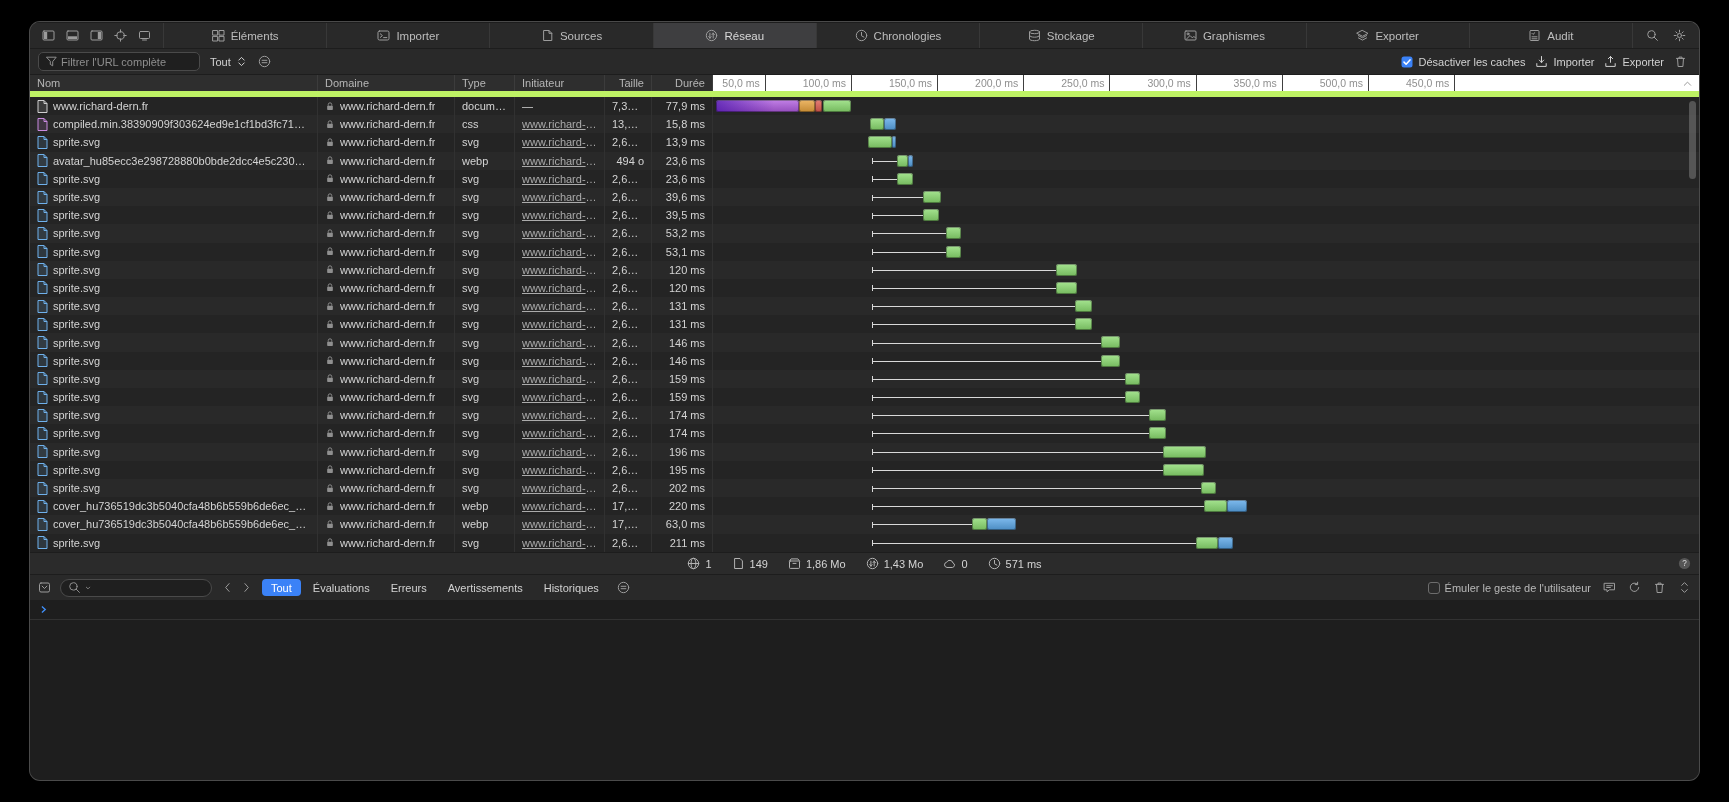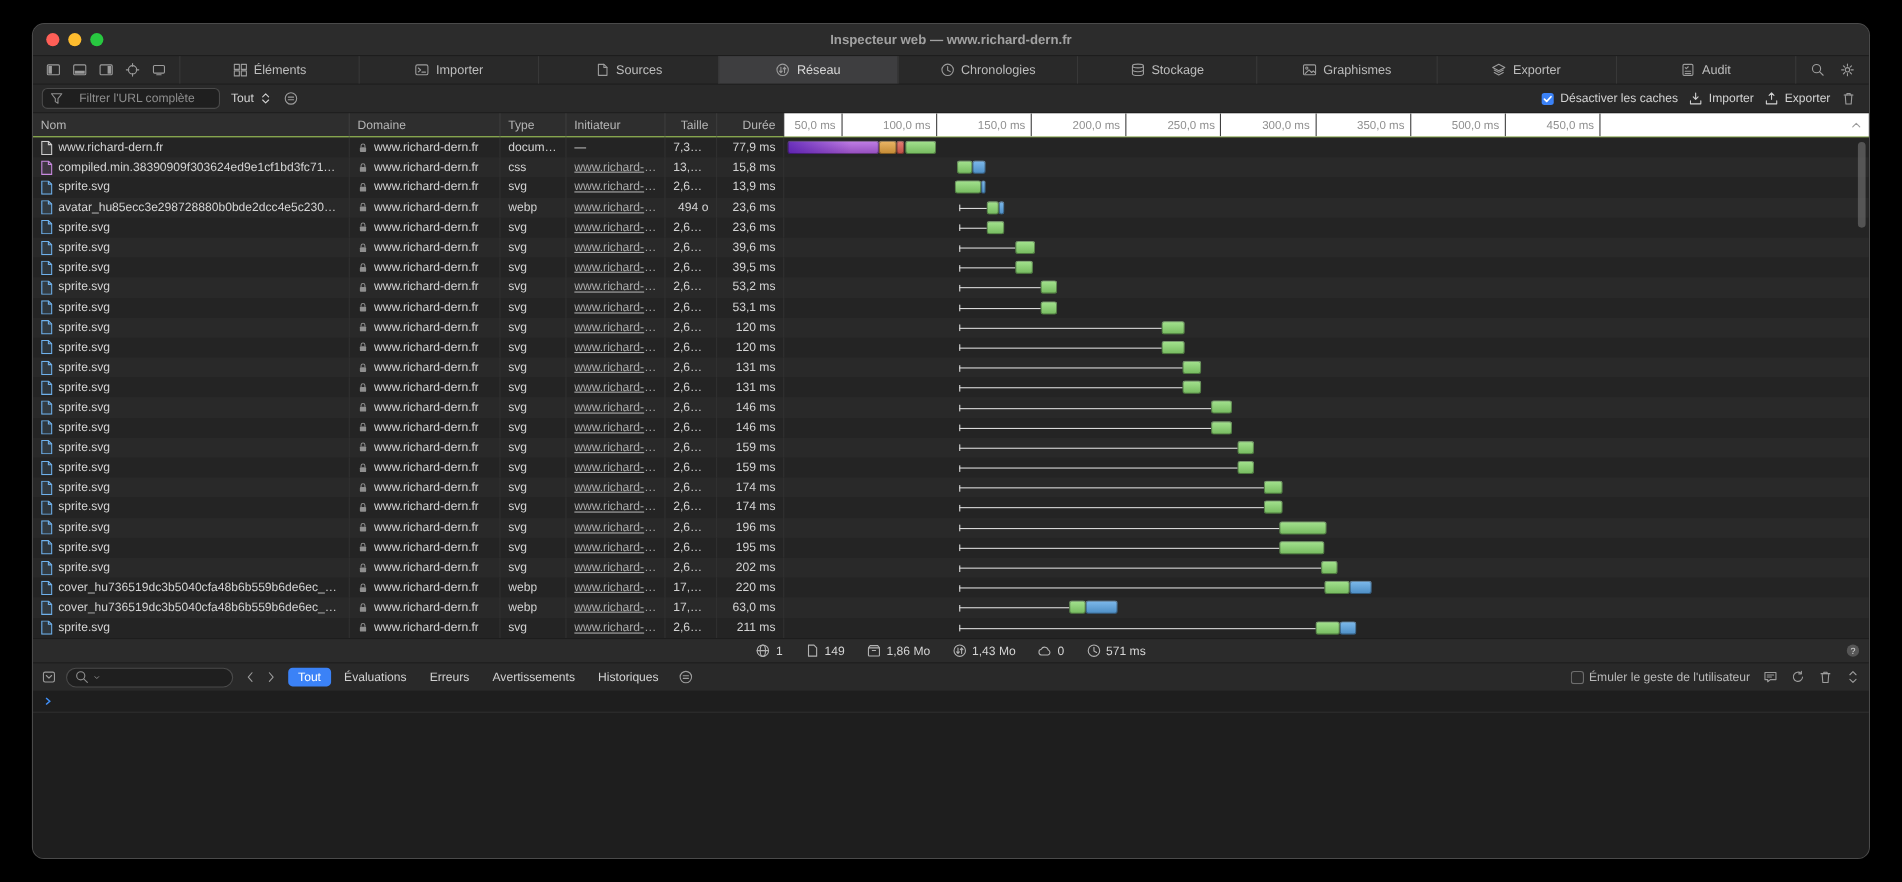--- a/index.html
+++ b/index.html
@@ -21,33 +21,33 @@
   .main-tab{flex:1;display:flex;align-items:center;justify-content:center;gap:6px;font-size:11.5px;
     color:#bdbdbd;border-left:1px solid #383838;cursor:default;}
   .main-tab .ic{color:#9c9c9c;display:inline-flex;}
   .main-tab.active{background:#3e3e40;color:#d8d8d8;}
   .tb-right{display:flex;align-items:center;gap:14px;padding:0 13px;color:#9c9c9c;border-left:1px solid #383838;}
   .ic{display:inline-flex;align-items:center;justify-content:center;}
   .ic svg{display:block;}
   
   .filterbar{flex:0 0 26px;display:flex;align-items:center;gap:10px;padding:0 8px;background:#292929;
     border-bottom:1px solid #1d1d1d;font-size:11px;color:#c8c8c8;}
-  .url-filter{display:flex;align-items:center;gap:14px;height:19px;width:162px;background:#1f1f1f;
+  .url-filter{display:flex;align-items:center;gap:3px;height:19px;width:162px;background:#1f1f1f;
     border:1px solid #4a4a4a;border-radius:5px;padding:0 6px;color:#8e8e8e;}
   .url-filter input{flex:1;min-width:0;background:transparent;border:none;outline:none;color:#ddd;font-size:11px;font-family:inherit;}
   .url-filter input::placeholder{color:#8e8e8e;}
   .select{display:flex;align-items:center;gap:4px;color:#d2d2d2;}
   .icbtn{display:inline-flex;align-items:center;justify-content:center;color:#9c9c9c;cursor:default;}
   .fspacer{flex:1;}
   .chk{display:flex;align-items:center;gap:5px;color:#d2d2d2;}
   .btn{display:flex;align-items:center;gap:5px;color:#d2d2d2;}
   .gap-r{margin-right:4px;}
   
   .net-header{flex:0 0 22px;display:grid;grid-template-columns:288px 137px 60px 90px 47px 61px 1fr;
-    background:#2e2e2e;border-bottom:1px solid #bef264;font-size:11px;color:#b6b6b6;}
+    background:#2e2e2e;border-bottom:6px solid #bef264;font-size:11px;color:#b6b6b6;}
   .hcell{padding:0 7px;border-right:1px solid #3c3c3c;display:flex;align-items:center;overflow:hidden;white-space:nowrap;}
   .hcell.right{justify-content:flex-end;}
   .hcell.timeline{padding:0;position:relative;border-right:none;background:#ffffff;}
   .tick-line{position:absolute;top:0;bottom:0;width:1px;background:#404040;}
   .tick-label{position:absolute;top:0;bottom:0;display:flex;align-items:center;transform:translateX(-100%);
     padding-right:5px;color:#8f8f8f;font-size:10.5px;white-space:nowrap;}
   .tl-chevron{position:absolute;right:5px;top:0;bottom:0;display:flex;align-items:center;color:#9c9c9c;}
   .net-body{flex:0 0 455px;position:relative;background:#242424;overflow:hidden;}
   .net-row{display:grid;grid-template-columns:288px 137px 60px 90px 47px 61px 1fr;height:18.2px;
     font-size:11px;color:#d4d4d4;cursor:default;}
@@ -88,28 +88,20 @@
     font-size:11.5px;background:#242424;border-bottom:1px solid #3a3a3a;}
   .console-prompt{flex:0 0 20px;display:flex;align-items:center;padding:0 9px;background:#1e1e1e;
     border-bottom:1px solid #323232;color:#3f8ef7;}
   .bottom-fill{flex:1;background:#1e1e1e;}
 </style>
 </head>
 <body>
 
 <div id="window">
 
-  <div class="titlebar">
-    <div class="traffic">
-      <span class="dot red"></span>
-      <span class="dot yellow"></span>
-      <span class="dot green"></span>
-    </div>
-    <div class="title">Inspecteur web — www.richard-dern.fr</div>
-  </div>
 
   <div class="toolbar">
     <div class="tb-left" id="tb-left">
         <span class="icbtn">
           <svg width="13" height="13" viewBox="0 0 13 13" fill="none" stroke="currentColor" stroke-width="1" stroke-linecap="round" stroke-linejoin="round">
             <rect x="1" y="2" width="11" height="9" rx="1"></rect>
             <rect x="2" y="3" width="3.2" height="7" fill="currentColor" stroke="none"></rect>
           </svg>
         </span>
         <span class="icbtn">

